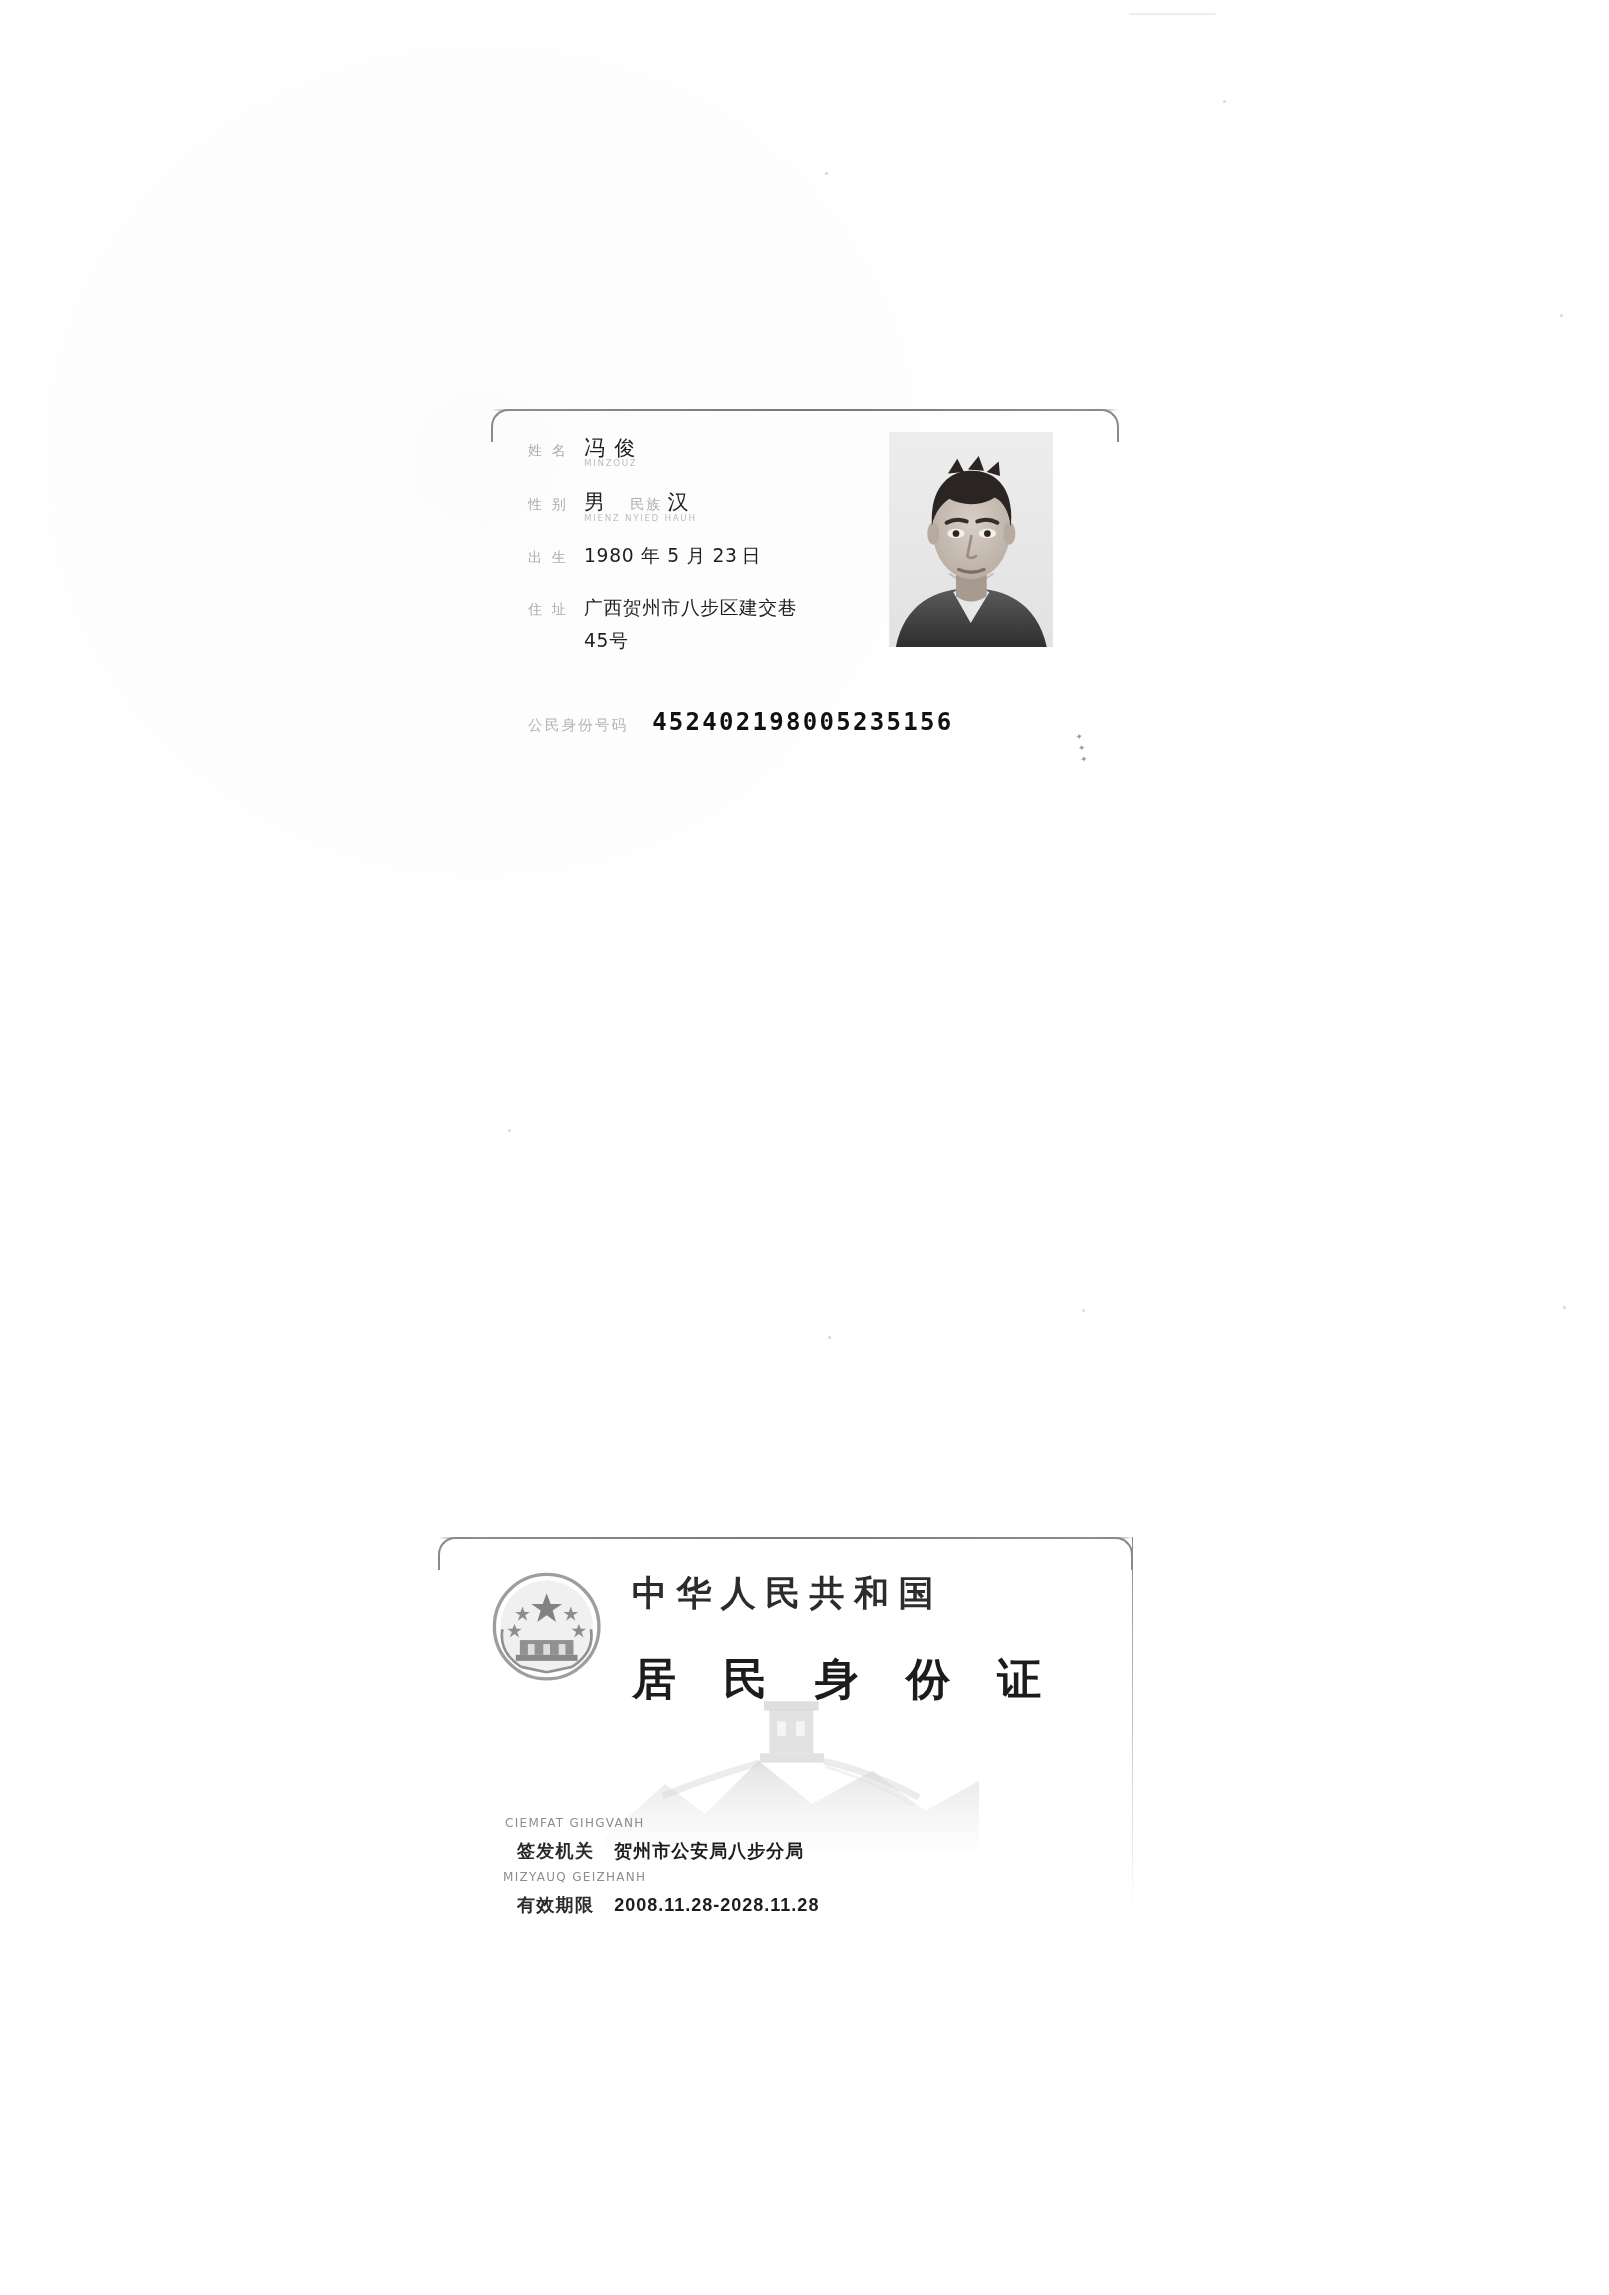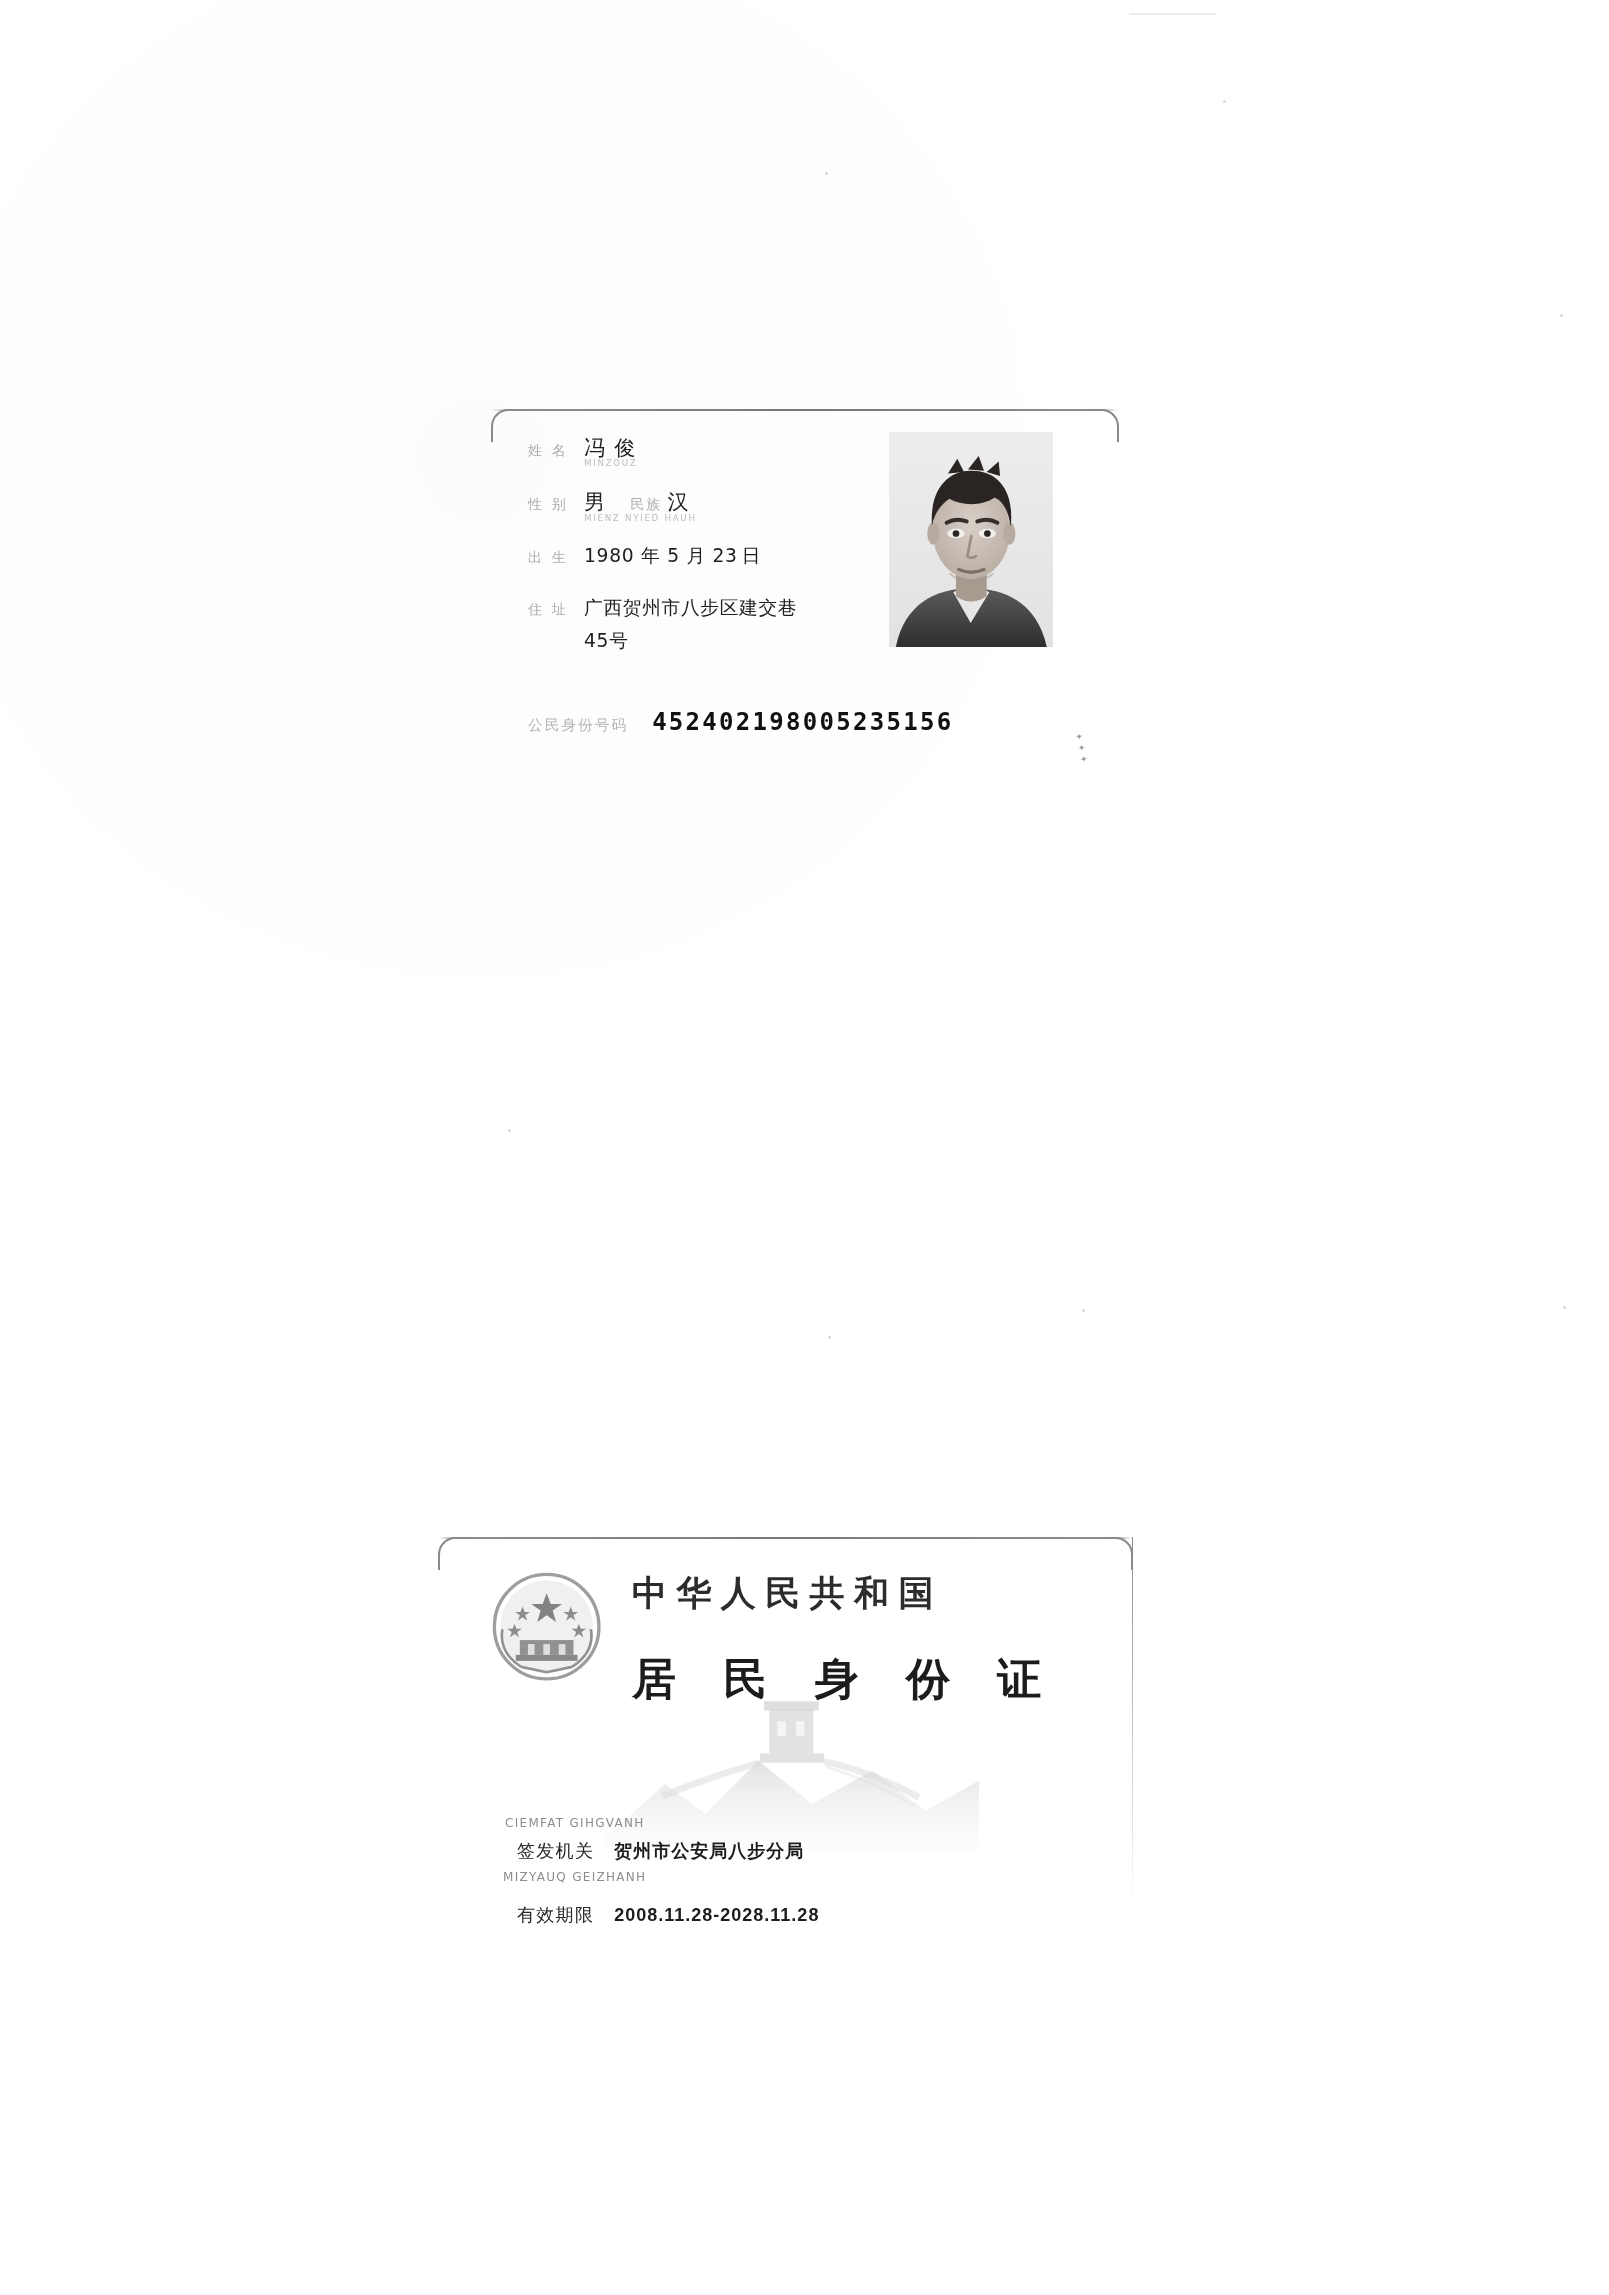--- a/index.html
+++ b/index.html
@@ -212,30 +212,30 @@
     left: 65px;
     top: 333px;
     font-size: 12px;
     letter-spacing: 1.3px;
     color: #8d8d8d;
     font-family: "DejaVu Sans", sans-serif;
   }
   .validity-row {
     position: absolute;
     left: 79px;
-    top: 366px;
+    top: 356px;
     display: flex;
     align-items: baseline;
     white-space: nowrap;
   }
   .back-lbl {
     font-size: 18px;
     letter-spacing: 1.3px;
     color: #2a2a2a;
-    font-weight: 400;
+    font-weight: 700;
     margin-right: 20px;
     font-family: "DejaVu Sans", sans-serif;
   }
   .back-val {
     font-size: 18px;
     letter-spacing: 1px;
     color: #1d1d1d;
     font-weight: 600;
     font-family: Liberation Sans, sans-serif;
   }

